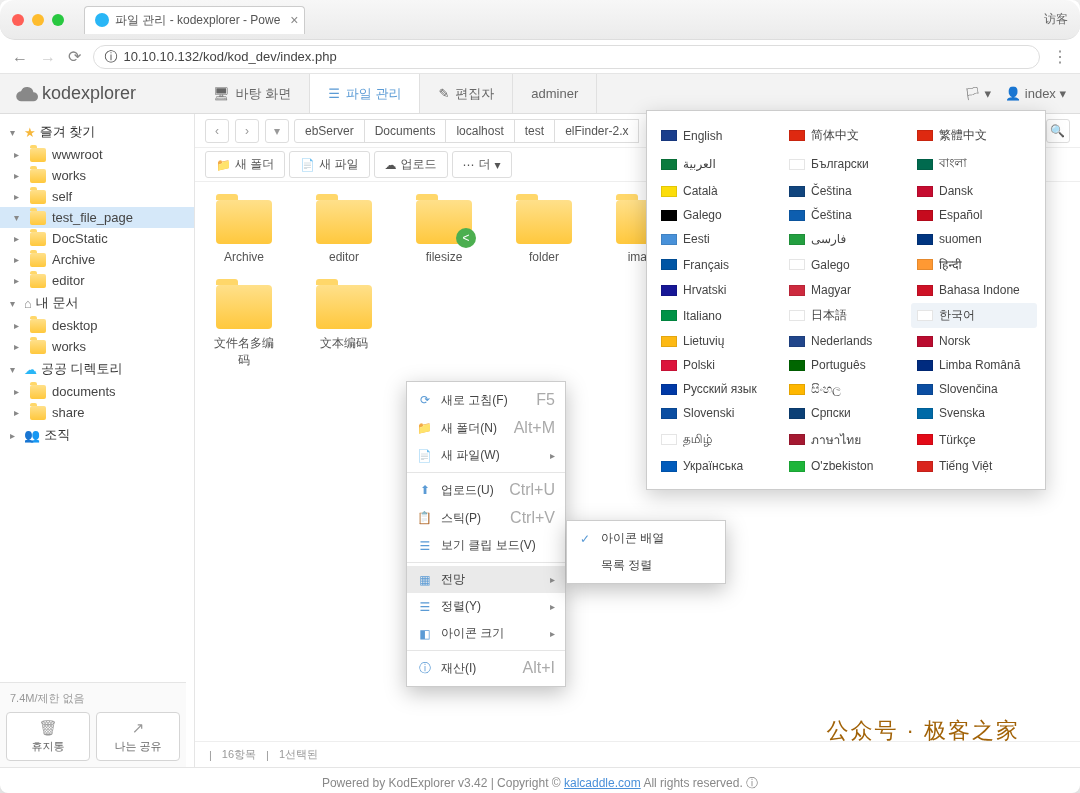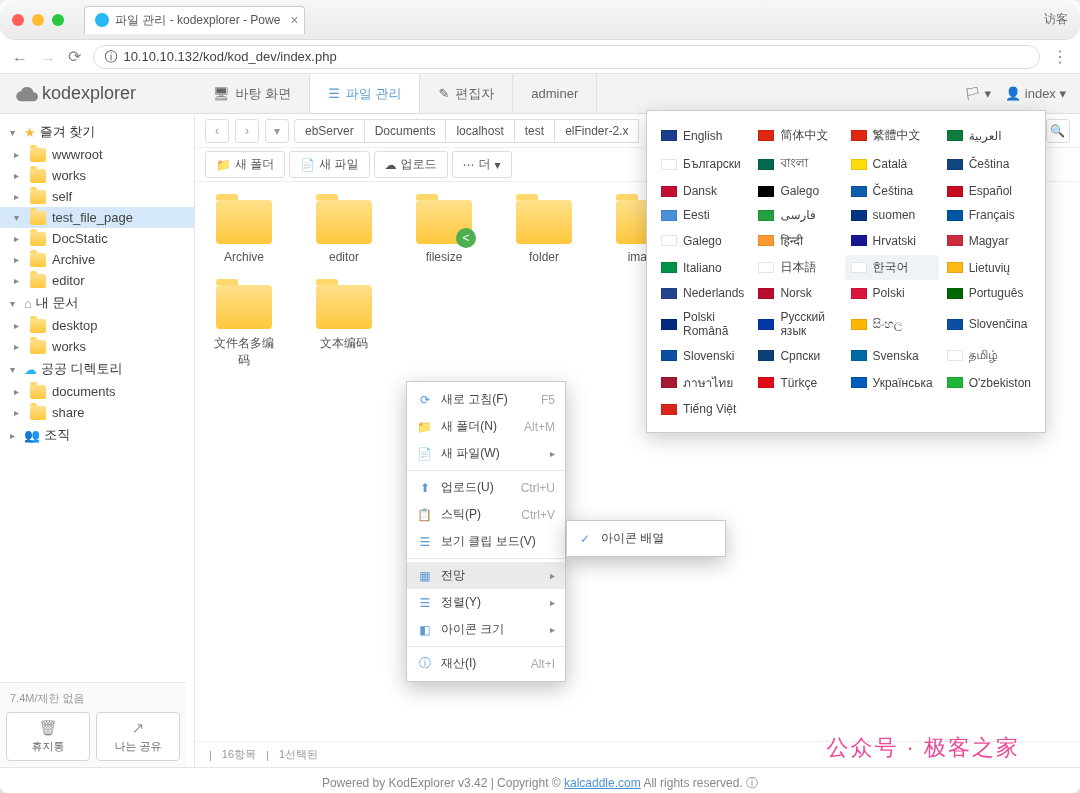--- a/index.html
+++ b/index.html
@@ -51,33 +51,33 @@
 .fileitem { width:70px; text-align:center; font-size:12px; color:#555; cursor:pointer; padding:4px; border-radius:4px; }
 .fileitem.sel{background:#cfe5f8;outline:1px solid #8ec3ee}
 .bigfolder{width:56px;height:44px;margin:0 auto 6px;background:linear-gradient(#ffe08a,#ffc83d);border-radius:4px;position:relative}
 .bigfolder::before{content:"";position:absolute;top:-6px;left:0;width:22px;height:6px;background:#ffd76a;border-radius:3px 3px 0 0}
 .badge{position:absolute;bottom:-4px;right:-4px;width:20px;height:20px;background:#4caf50;border-radius:50%;color:#fff;font-size:12px;display:flex;align-items:center;justify-content:center}
 .statusbar{height:26px;border-top:1px solid #eee;font-size:11px;color:#999;display:flex;align-items:center;padding:0 14px;gap:10px}
 .footer{height:15px;border-top:1px solid #e5e5e5;text-align:center;font-size:12px;color:#888;line-height:30px}
 .footer a{color:#4a90d9}
 .langpanel{position:absolute;top:110px;right:34px;width:400px;background:#fff;border:1px solid #ccc;box-shadow:0 6px 20px rgba(0,0,0,.2);padding:12px 8px;z-index:50}
 .langpanel::before{content:"";position:absolute;top:-8px;right:88px;border:8px solid transparent;border-bottom-color:#fff}
-.langgrid{display:grid;grid-template-columns:repeat(4,1fr);gap:2px}
+.langgrid{display:grid;grid-template-columns:repeat(3,1fr);gap:2px}
 .langitem{display:flex;align-items:center;gap:6px;padding:4px 6px;font-size:12px;color:#444;cursor:pointer;border-radius:3px}
 .langitem.sel{background:#eef3f8}
 .flag{width:16px;height:11px;display:inline-block;border:1px solid rgba(0,0,0,.1);flex-shrink:0}
 .ctxmenu{position:absolute;background:#fff;border:1px solid #ccc;box-shadow:0 6px 20px rgba(0,0,0,.25);font-size:12px;color:#444;z-index:60;padding:4px 0;min-width:160px}
 .ctxitem{display:flex;align-items:center;padding:5px 10px;gap:8px;cursor:pointer;position:relative}
 .ctxitem.sel{background:#eaeaea}
 .ctxitem .lbl{flex:1}
-.ctxitem .sc{color:#aaa;font-size:12px}
+.ctxitem .sc{color:#aaa;font-size:16px}
 .ctxitem .arr{color:#888;font-size:10px}
 .ctxsep{height:1px;background:#e5e5e5;margin:3px 0}
 .ctxic{width:16px;text-align:center;color:#5b9bd5}
-.watermark{position:absolute;right:60px;bottom:30px;font-size:22px;color:#ec4899;letter-spacing:2px}
+.watermark{position:absolute;right:60px;bottom:47px;font-size:22px;color:#a16207;letter-spacing:2px}
 </style>
 </head>
 <body>
 
 <div class="window">
   <div class="titlebar">
     <div class="traffic">
       <span class="dot r"></span>
       <span class="dot y"></span>
       <span class="dot g"></span>
@@ -373,20 +373,24 @@
         </div>
         <div class="langitem">
           <span class="flag" style="background:#171796"></span>
           <span>Hrvatski</span>
         </div>
         <div class="langitem">
           <span class="flag" style="background:#cd2a3e"></span>
           <span>Magyar</span>
         </div>
         <div class="langitem">
+          <span class="flag" style="background:#ce1126"></span>
+          <span>Bahasa Indone</span>
+        </div>
+        <div class="langitem">
           <span class="flag" style="background:#009246"></span>
           <span>Italiano</span>
         </div>
         <div class="langitem">
           <span class="flag" style="background:#fff"></span>
           <span>日本語</span>
         </div>
         <div class="langitem sel">
           <span class="flag" style="background:#fff"></span>
           <span>한국어</span>
@@ -406,21 +410,21 @@
         <div class="langitem">
           <span class="flag" style="background:#dc143c"></span>
           <span>Polski</span>
         </div>
         <div class="langitem">
           <span class="flag" style="background:#006600"></span>
           <span>Português</span>
         </div>
         <div class="langitem">
           <span class="flag" style="background:#002b7f"></span>
-          <span>Polski Română</span>
+          <span>Limba Română</span>
         </div>
         <div class="langitem">
           <span class="flag" style="background:#0039a6"></span>
           <span>Русский язык</span>
         </div>
         <div class="langitem">
           <span class="flag" style="background:#feb700"></span>
           <span>සිංහල</span>
         </div>
         <div class="langitem">
@@ -519,16 +523,20 @@
         <span class="lbl">재산(I)</span>
         <span class="sc">Alt+I</span>
       </div>
   </div>
 
   <div class="ctxmenu" style="left:566px;top:520px;width:150px">
     <div class="ctxitem">
         <span class="ctxic">✓</span>
         <span class="lbl">아이콘 배열</span>
       </div>
+    <div class="ctxitem">
+        <span class="ctxic"></span>
+        <span class="lbl">목록 정렬</span>
+      </div>
   </div>
 
   <div class="watermark">公众号 · 极客之家</div>
 </div>
 
 </body></html>

